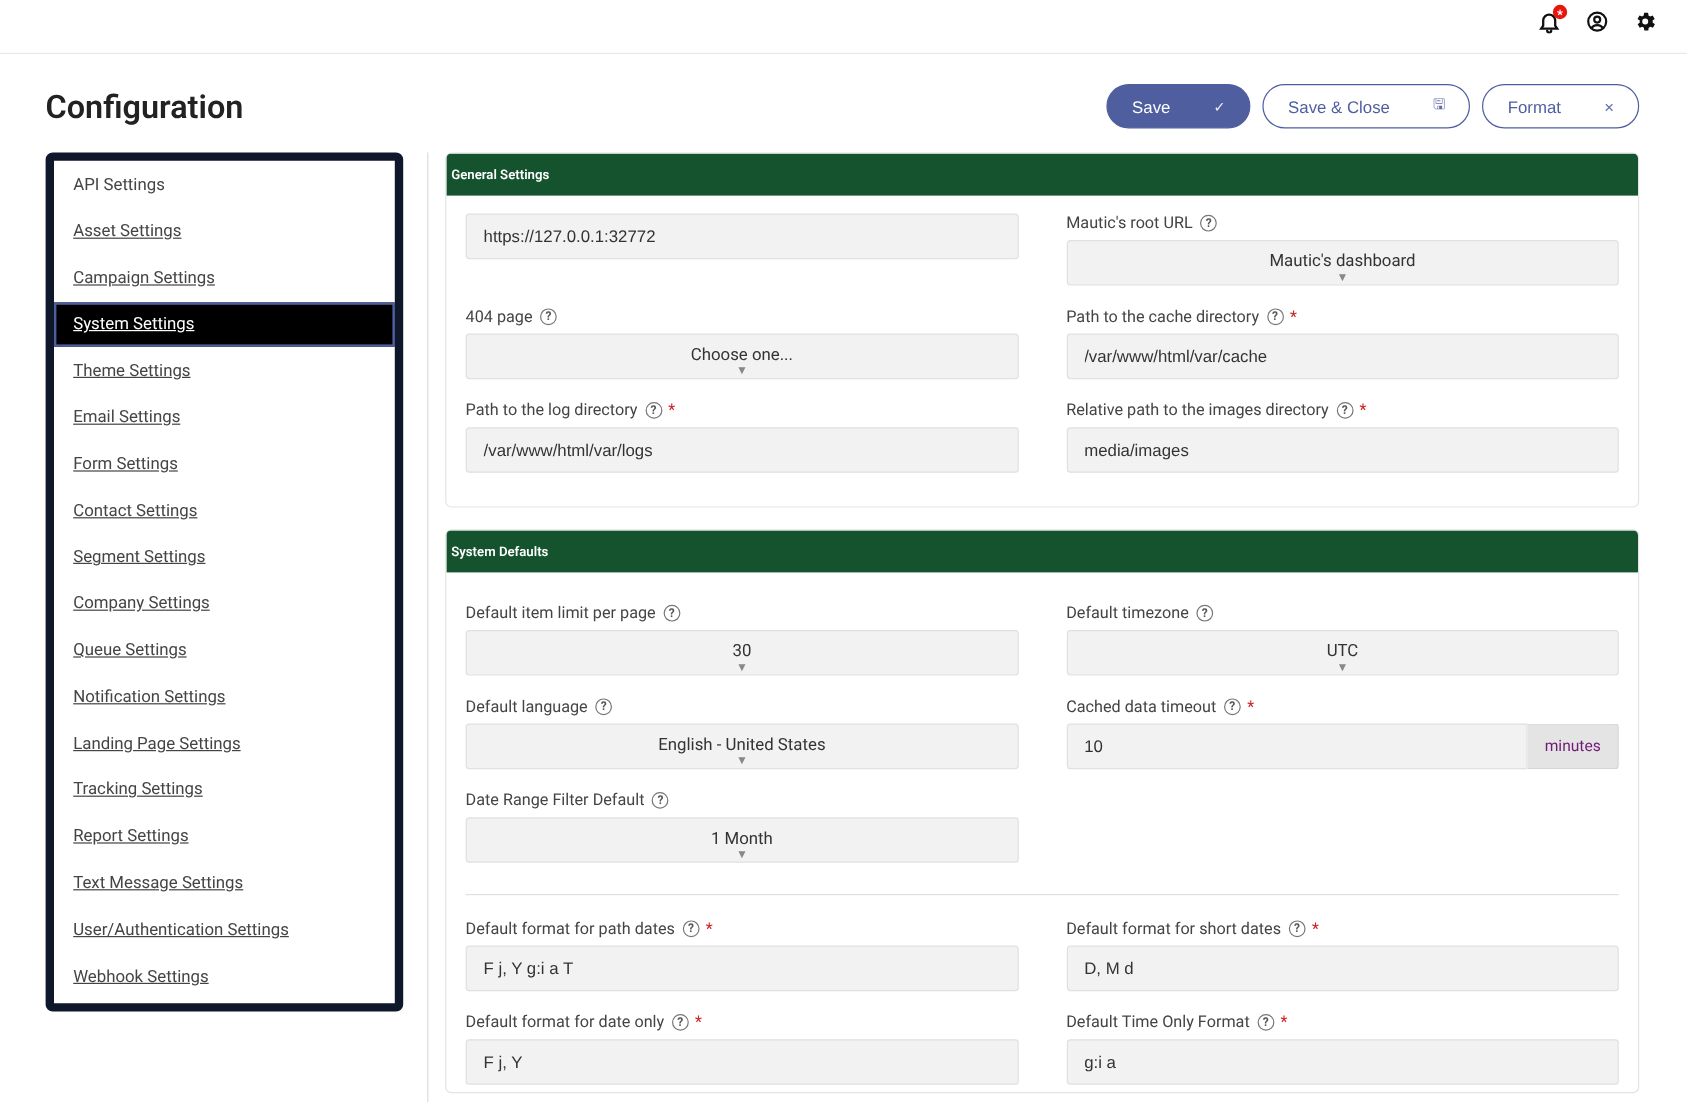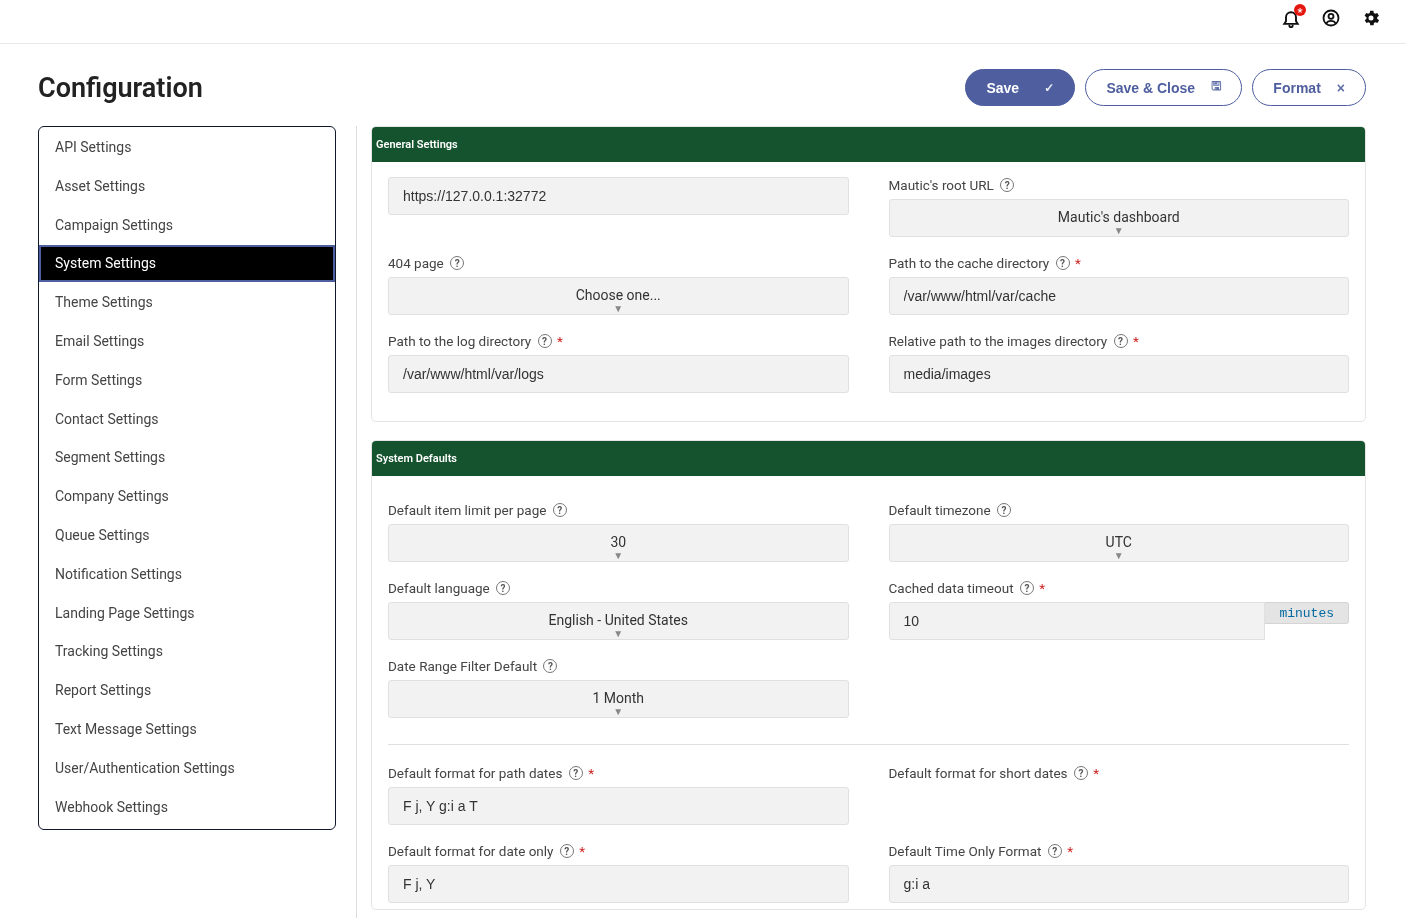--- a/index.html
+++ b/index.html
@@ -7,33 +7,33 @@
   body { width:100%; font-size:14px; }
 
   .topbar { display:flex; justify-content:flex-end; align-items:center; gap:20px; padding:8px 25px 12px 25px; border-bottom:1px solid #e8e8e8; min-height:42px; }
   .topbar .icon-wrap { position:relative; cursor:pointer; }
   .notif-badge { position:absolute; top:-4px; right:-5px; width:12px; height:12px; background:#e4160e; border-radius:50%; display:flex; align-items:center; justify-content:center; }
   .notif-badge::after { content:"*"; color:#fff; font-size:11px; font-weight:bold; line-height:0; position:relative; top:3px; }
 
   .page-head { display:flex; justify-content:space-between; align-items:center; padding:25px 40px 20px 38px; }
   .page-title { font-size:27px; font-weight:600; color:#222; margin:0; }
   .btn-group { display:flex; gap:10px; }
-  .btn { display:inline-flex; align-items:center; justify-content:space-between; gap:16px; height:37px; padding:0 20px; border-radius:20px; font-size:14px; font-weight:700; cursor:pointer; border:1px solid #4e5e9e; background:#fff; color:#4e5e9e; min-width:110px; }
+  .btn { display:inline-flex; align-items:center; justify-content:space-between; gap:36px; height:37px; padding:0 20px; border-radius:20px; font-size:14px; font-weight:400; cursor:pointer; border:1px solid #4e5e9e; background:#fff; color:#4e5e9e; min-width:110px; }
   .btn.primary { background:#4e5e9e; color:#fff; }
   .btn .glyph { font-size:12px; opacity:.9; }
   .btn.cancel .glyph { font-size:14px; }
 
   .content { display:flex; align-items:flex-start; padding:0 40px 40px 38px; gap:0; }
   .divider { width:1px; background:#ddd; margin:0 14px 0 20px; align-self:stretch; }
 
-  .sidebar { width:298px; border:1px solid #0f172a; border-radius:6px; overflow:hidden; flex-shrink:0; }
+  .sidebar { width:298px; border:7px solid #0f172a; border-radius:6px; overflow:hidden; flex-shrink:0; }
   .sidebar-item { padding:10px 16px; font-size:14px; color:#444; cursor:pointer; line-height:1.2; }
   .sidebar-item:first-child { padding-top:12px; }
   .sidebar-item:last-child  { padding-bottom:14px; }
-  .sidebar-item + .sidebar-item { margin-top:2px; }
+  .sidebar-item + .sidebar-item { margin-top:2px;text-decoration:underline; }
   .sidebar-item.active { background:#000; color:#fff; outline:2px solid #4e5e9e; outline-offset:-2px; }
 
   .main { flex:1; min-width:0; }
   .panel { border:1px solid #e4e4e4; border-radius:5px; overflow:hidden; margin-bottom:18px; }
   .panel-header { background:#14532d; color:#fff; font-weight:600; font-size:11px; padding:11px 4px; }
   .panel-body { padding:15px 16px 24px 16px; }
   .row { display:flex; gap:40px; }
   .col { flex:1; min-width:0; }
 
   .field { margin-bottom:18px; }
@@ -42,21 +42,21 @@
   .help-ico { display:inline-flex; width:14px; height:14px; border:1.4px solid #777; border-radius:50%; font-size:10px; align-items:center; justify-content:center; color:#555; margin-left:3px; vertical-align:text-bottom; position:relative; top:-1px;}
   .help-ico::after { content:"?"; font-weight:bold; }
 
   .input, .select { width:100%; background:#f2f2f2; border:1px solid #e0e0e0; border-radius:3px; height:38px; padding:0 14px; font-size:14px; color:#333; outline:none; }
   .input::placeholder { color:#999; }
   .select { display:flex; align-items:center; justify-content:flex-end; cursor:pointer;flex-direction:column; }
   .select .caret { font-size:10px; color:#888; }
 
   .input-group { display:flex; }
   .input-group .input { border-top-right-radius:0; border-bottom-right-radius:0; }
-  .addon { background:#e4e4e4; border:1px solid #d4d4d4; border-left:none; display:flex; align-items:center; padding:0 14px; font-size:13px; color:#0369a1; border-top-right-radius:3px; border-bottom-right-radius:3px; height:22px;font-family:Liberation Mono, monospace; }
+  .addon { background:#e4e4e4; border:1px solid #d4d4d4; border-left:none; display:flex; align-items:center; padding:0 14px; font-size:13px; color:#701a75; border-top-right-radius:3px; border-bottom-right-radius:3px; height:38px; }
 
   hr.sep { border:none; border-top:1px solid #e0e0e0; margin:8px 0 20px 0; }
 </style>
 </head>
 <body>
 
 <div class="topbar">
   <span class="icon-wrap">
     <svg width="20" height="20" viewBox="0 0 24 24" fill="none" stroke="#111" stroke-width="2.3" stroke-linecap="round">
       <path d="M18 16v-5a6 6 0 10-12 0v5l-2 3h16l-2-3z"></path>
@@ -283,20 +283,21 @@
               <input class="input" value="F j, Y g:i a T" style="">
             </div>
           </div>
           <div class="col">
             <div class="field">
               <label class="field-label">
                 <span>Default format for short dates</span>
                 <span class="help-ico"></span>
                 <span class="req">*</span>
               </label>
+              <input class="input" value="D, M d" style="">
             </div>
           </div>
         </div>
 
         <div class="row">
           <div class="col">
             <div class="field" style="margin-bottom:6px;">
               <label class="field-label">
                 <span>Default format for date only</span>
                 <span class="help-ico"></span>

